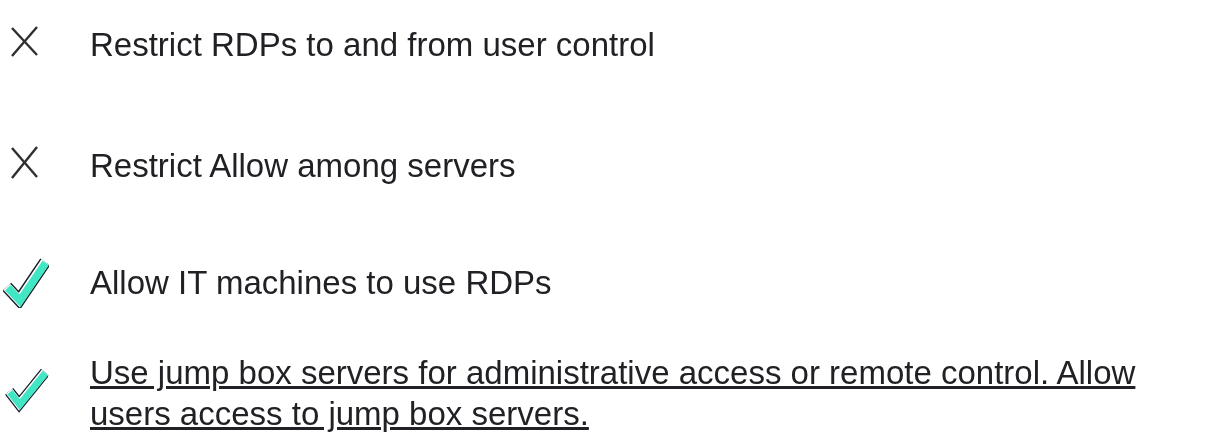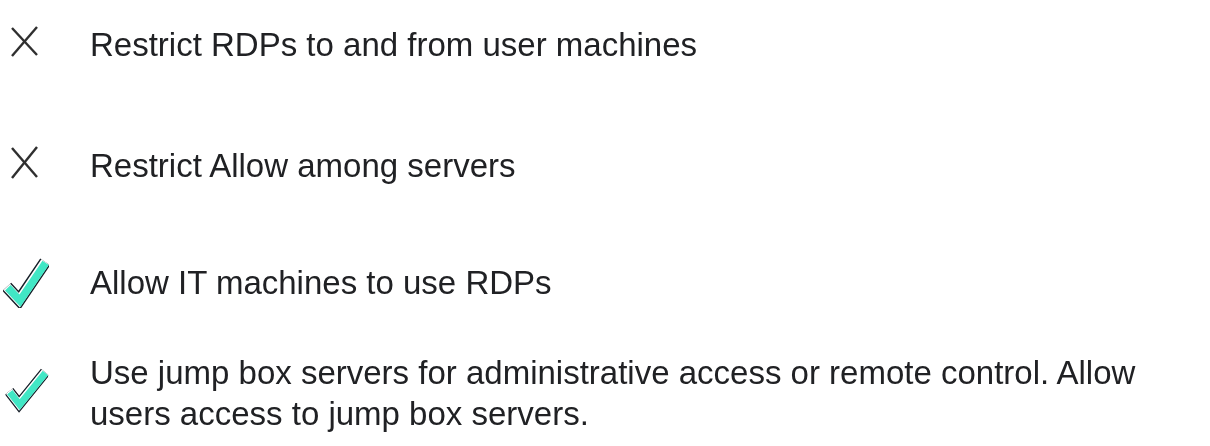--- a/index.html
+++ b/index.html
@@ -32,35 +32,35 @@
   .icon-x0   { left: 10px; top: 25px;  width: 29px; height: 32px; }
   .text-0    { top: 24px; }
   
   .icon-x1   { left: 10px; top: 144px; width: 29px; height: 36px; }
   .text-1    { top: 145px; }
   
   .icon-c2   { left: 3px;  top: 256px; width: 46px; height: 52px; }
   .text-2    { top: 262px; text-align: right; }
   
   .icon-c3   { left: 6px;  top: 363px; width: 41px; height: 51px; transform: rotate(5deg); }
-  .text-3    { top: 352px; }
+  .text-3    { top: 352px; text-decoration: underline; }
 </style>
 </head>
 <body>
 
 <div class="canvas">
 
   <div class="row">
     <span class="icon icon-x0">
       <svg viewBox="0 0 29 32" fill="none" xmlns="http://www.w3.org/2000/svg">
         <path d="M2 3 L27 30" stroke-width="2.4" stroke="#2f2f2f"></path>
         <path d="M27 2 L2 31" stroke-width="2.4" stroke="#2f2f2f"></path>
       </svg>
     </span>
-    <div class="item-text text-0">Restrict RDPs to and from user machines</div>
+    <div class="item-text text-0">Restrict RDPs to and from user control</div>
   </div>
 
   <div class="row">
     <span class="icon icon-x1">
       <svg viewBox="0 0 29 36" fill="none" xmlns="http://www.w3.org/2000/svg">
         <path d="M2 4 L27 33" stroke-width="2.4" stroke="#2f2f2f"></path>
         <path d="M27 3 L2 34" stroke-width="2.4" stroke="#2f2f2f"></path>
       </svg>
     </span>
     <div class="item-text text-1">Restrict Allow among servers</div>

